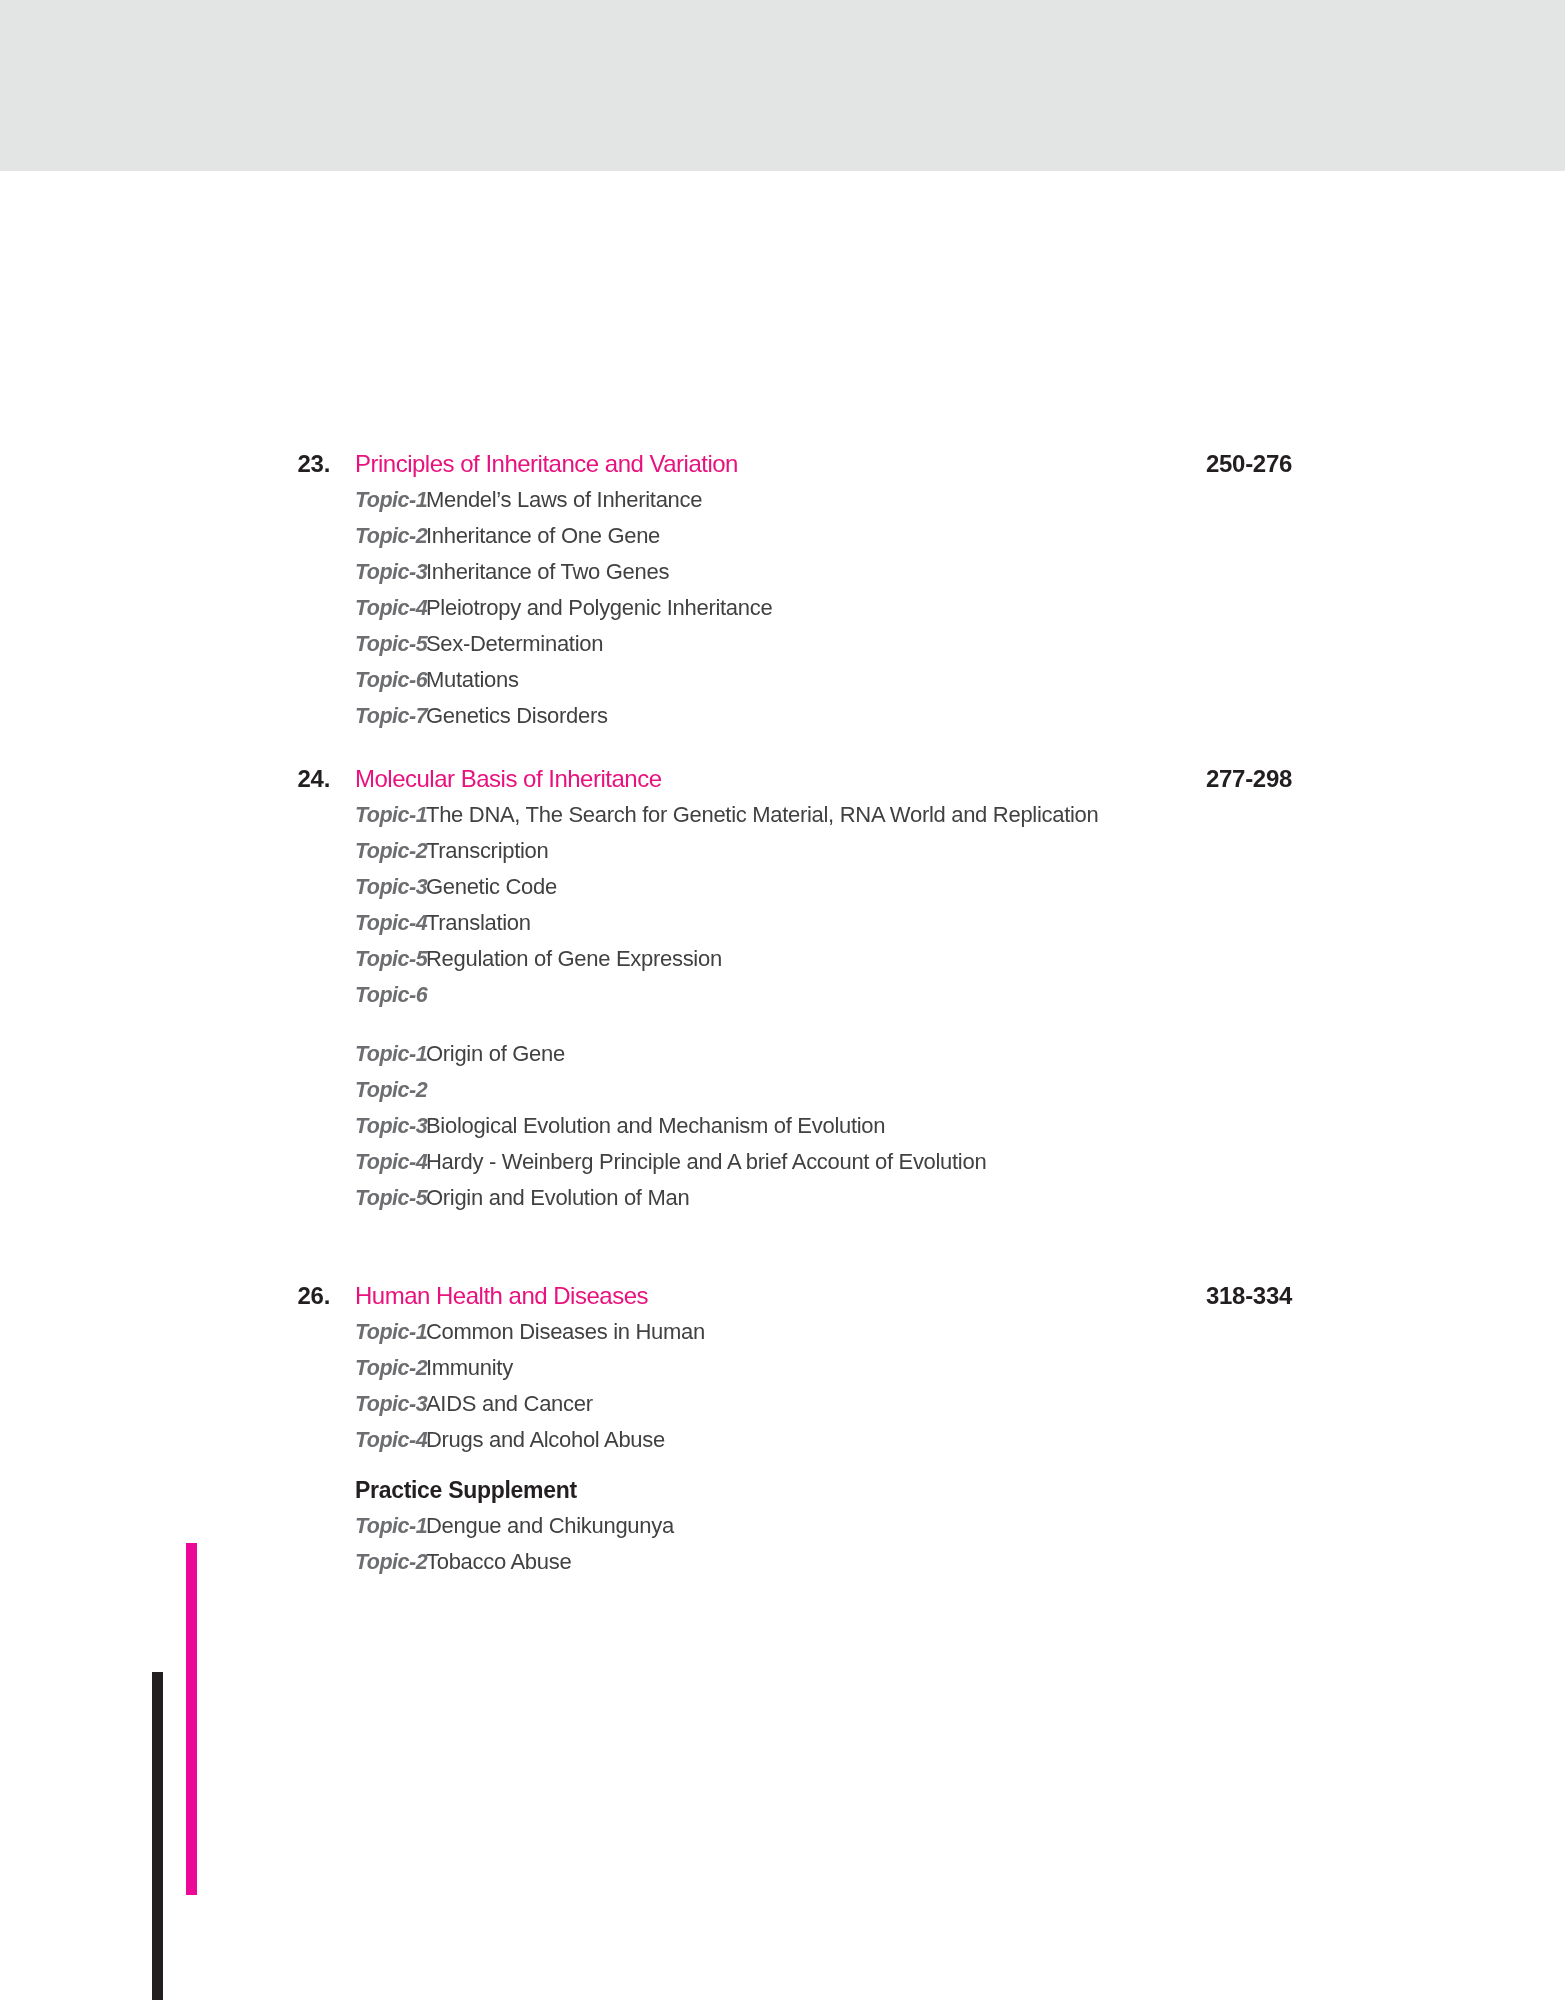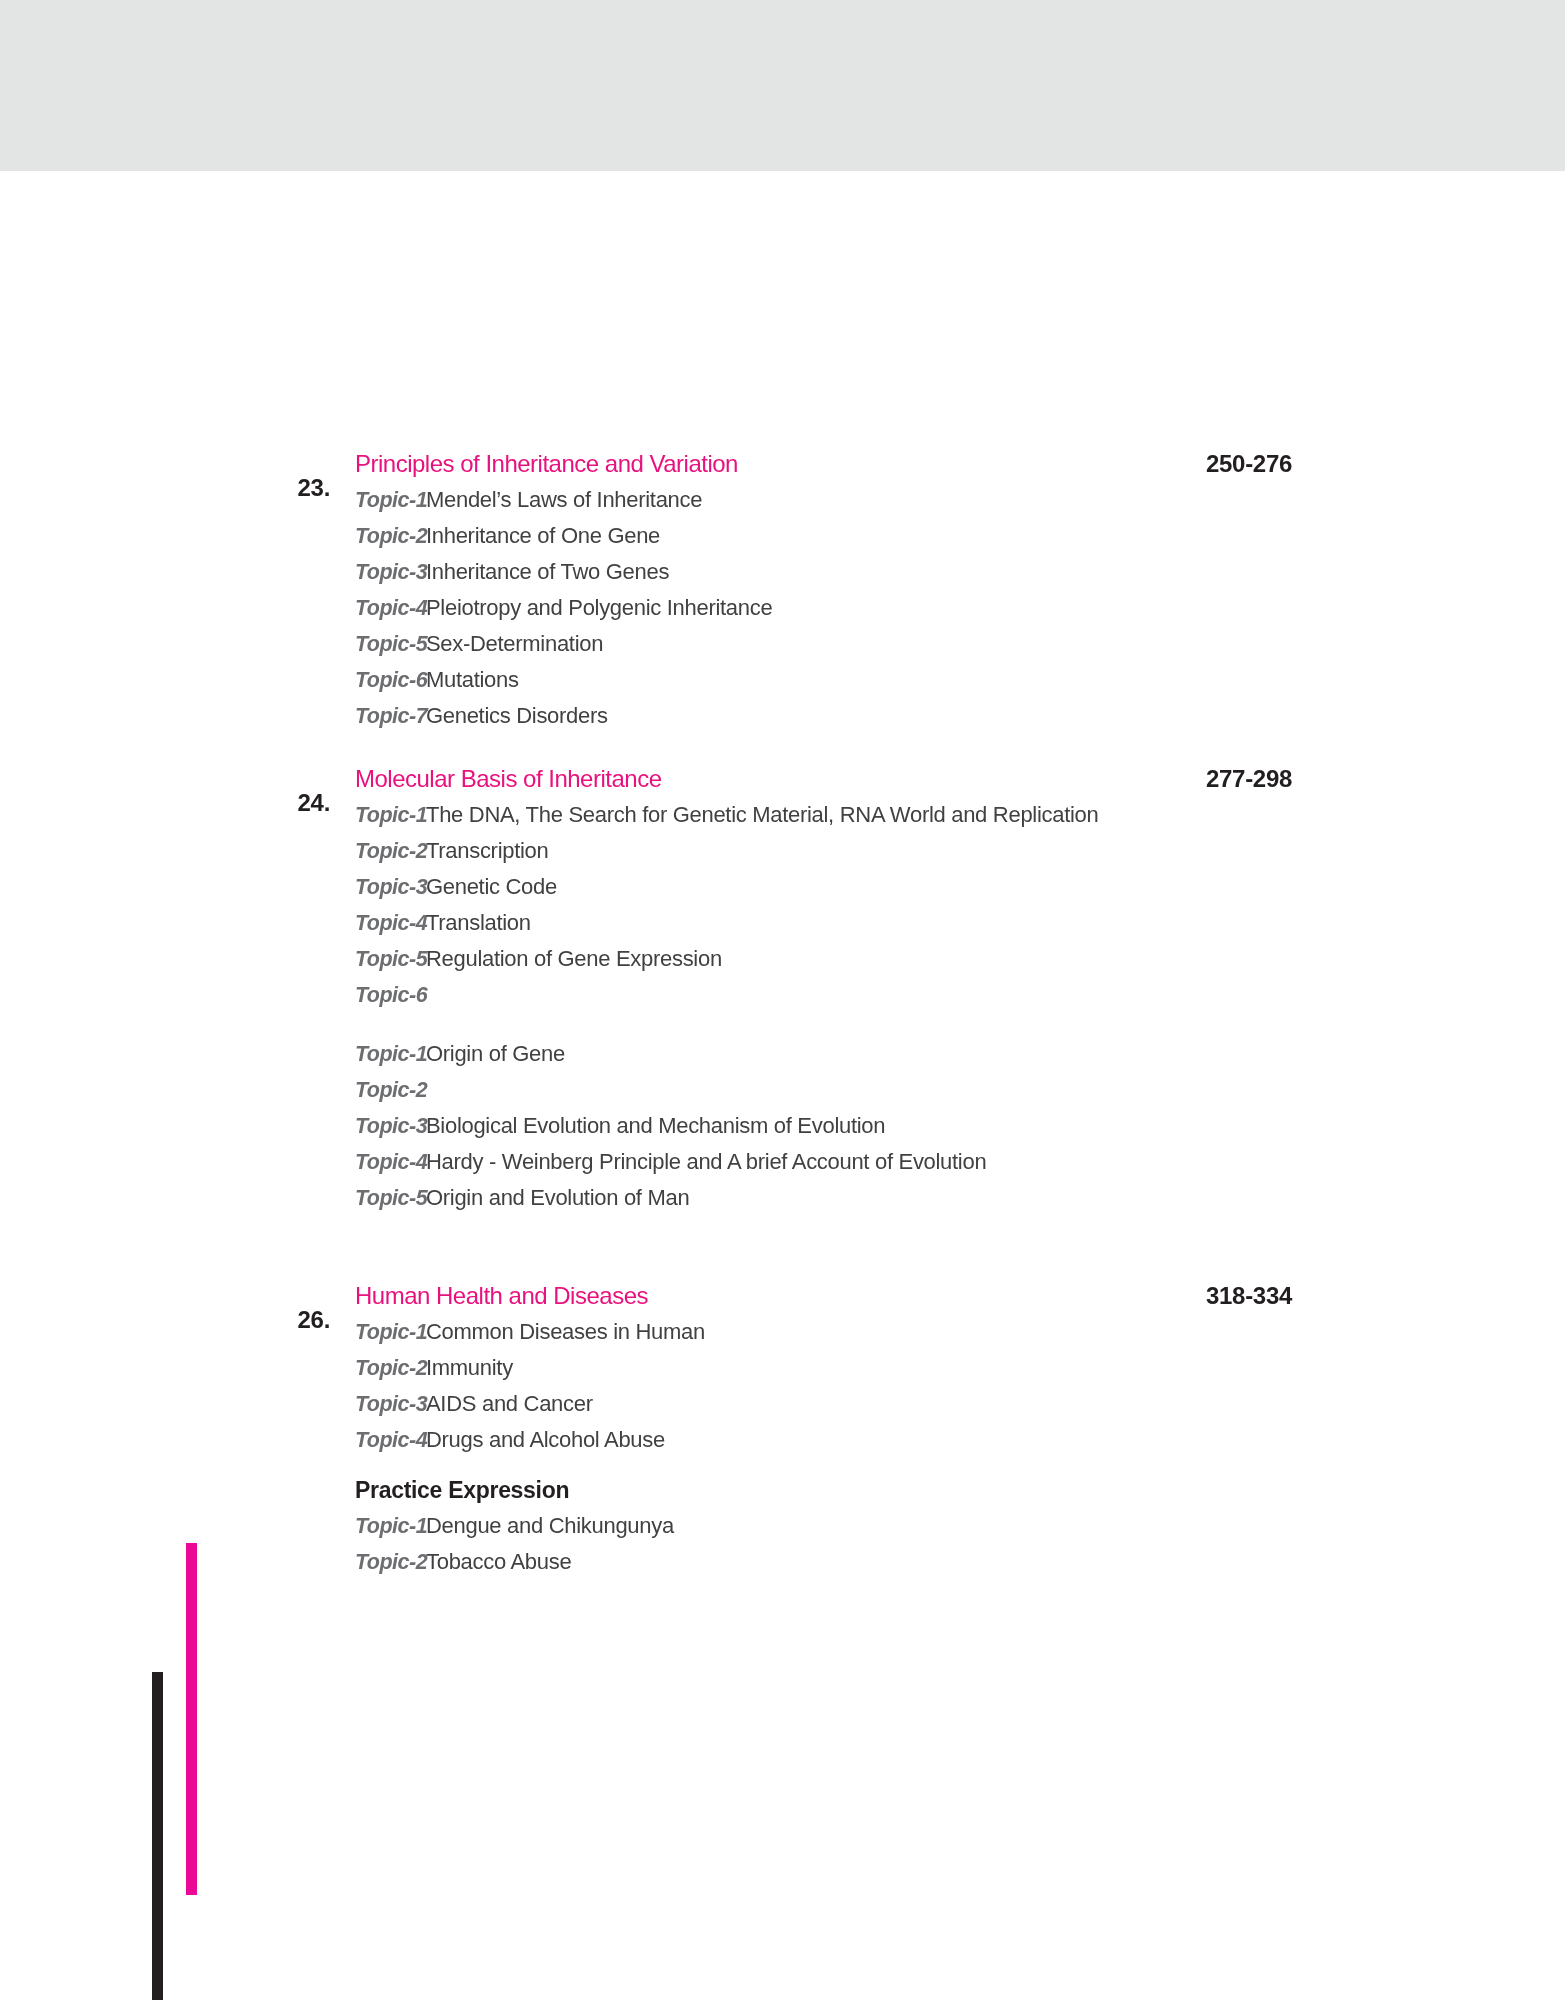--- a/index.html
+++ b/index.html
@@ -17,21 +17,21 @@
   .header-band {
     position: absolute; left: 0; top: 0;
     width: 1565px; height: 171px;
     background: #e3e4e4;
   }
   .toc-section { position: absolute; left: 280px; width: 1012px; }
   .row { position: relative; height: 36px; line-height: 36px; white-space: nowrap; }
   .ch-num {
     position: absolute; left: 0; top: 0; width: 50px;
     text-align: right; font-size: 24px; font-weight: bold;
-    color: #231f20; letter-spacing: -0.3px; margin-top: 24px;
+    color: #231f20; letter-spacing: -0.3px;
   }
   .ch-title {
     position: absolute; left: 75px; top: 0;
     font-size: 24px; font-weight: 400;
     color: #e9117d; letter-spacing: -0.5px;
   }
   .ch-pages {
     position: absolute; right: 0; top: 0;
     font-size: 24px; font-weight: bold;
     color: #231f20; letter-spacing: -0.3px;
@@ -174,21 +174,21 @@
       <span class="topic-title">AIDS and Cancer</span>
     </div>
     <div class="row">
       <span class="topic-label">Topic-4</span>
       <span class="topic-title">Drugs and Alcohol Abuse</span>
     </div>
   </section>
 
   <section class="toc-section" style="top:1472px">
     <div class="row">
-      <span class="supp-title">Practice Expression</span>
+      <span class="supp-title">Practice Supplement</span>
     </div>
     <div class="row">
       <span class="topic-label">Topic-1</span>
       <span class="topic-title">Dengue and Chikungunya</span>
     </div>
     <div class="row">
       <span class="topic-label">Topic-2</span>
       <span class="topic-title">Tobacco Abuse</span>
     </div>
   </section>

